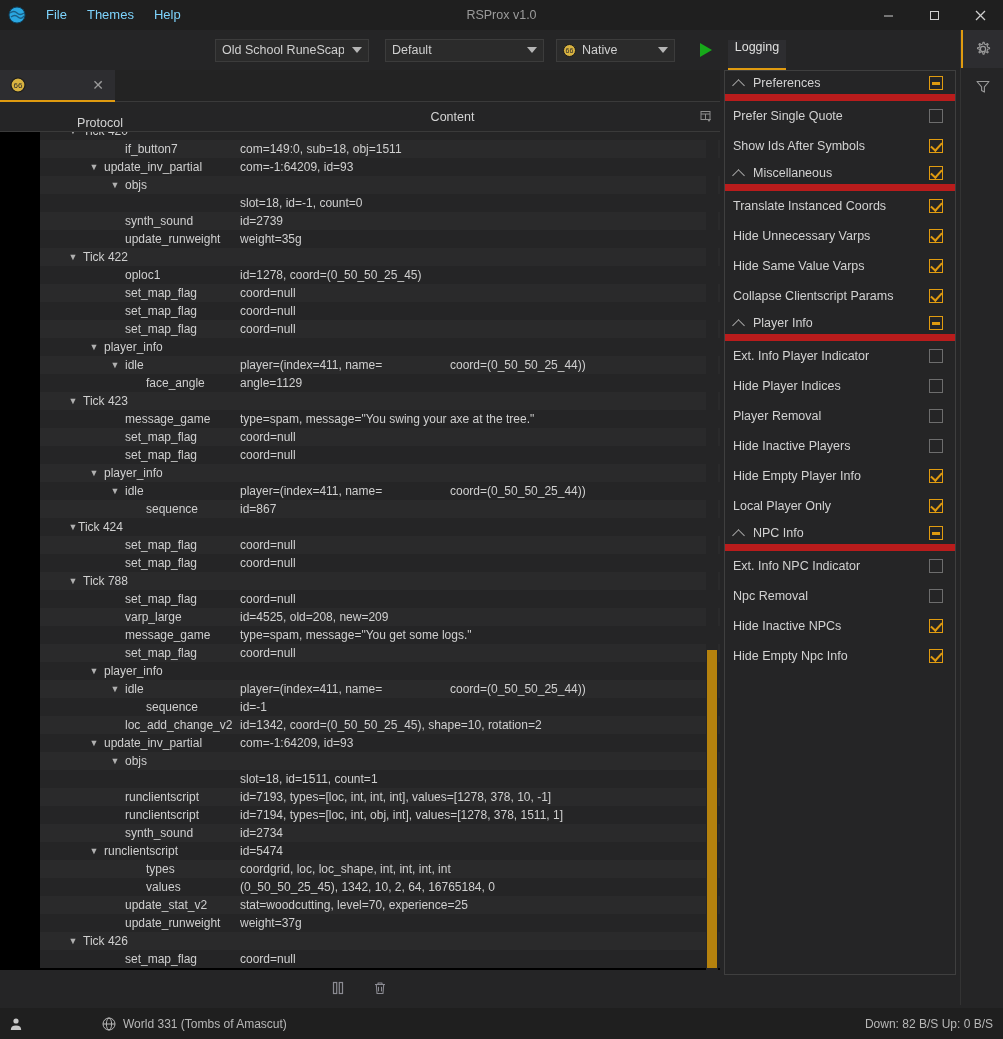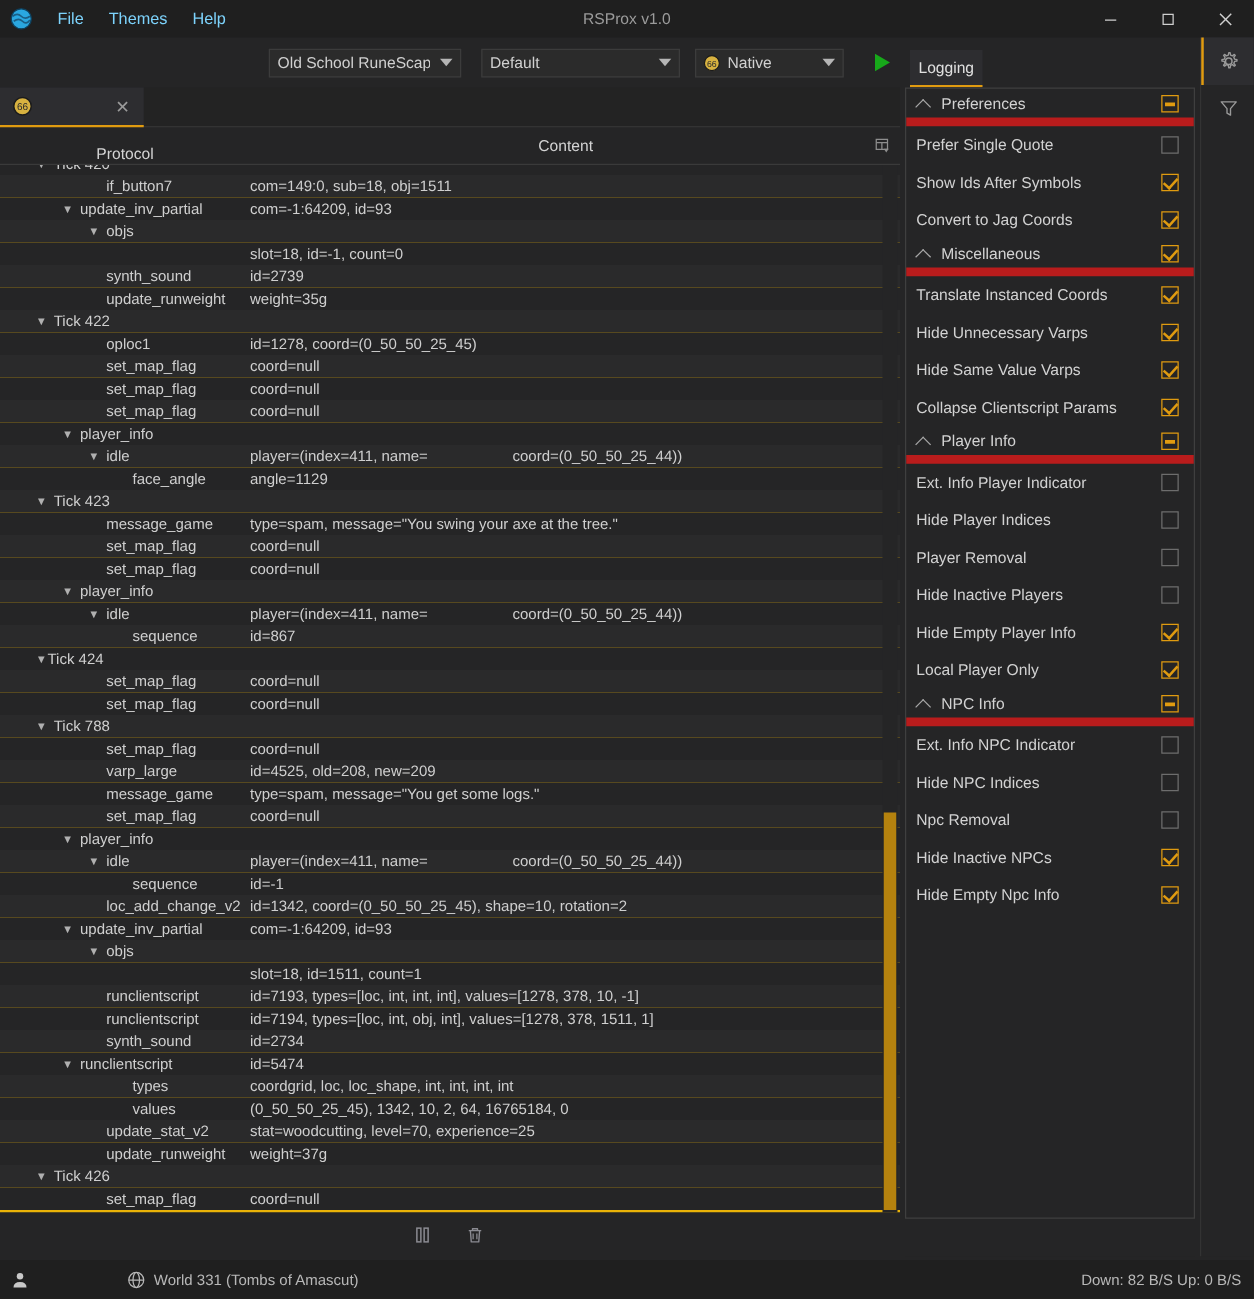--- a/index.html
+++ b/index.html
@@ -58,21 +58,21 @@
   }
   .play-tri {
     width:0;height:0;border-top:7px solid transparent;border-bottom:7px solid transparent;
     border-left:12px solid #17a81a;
   }
 
   
   .logging-tab {
     position:absolute; left:728px; top:40px; width:58px; height:30px;
     background:#2d2d30; color:#e0e0e0; font-size:12.5px;
-    display:flex; align-items:center; justify-content:center;
+    display:flex; align-items:flex-start; justify-content:center;
     border-bottom:2px solid #e09b10;
   }
 
   
   .tabstrip {
     position:absolute; left:0; top:70px; width:720px; height:32px;
     background:#232323; border-bottom:1px solid #3a3a3a;
   }
   .ltab {
     position:absolute; left:0; top:0; width:115px; height:32px;
@@ -93,21 +93,21 @@
   }
   .colhdr .c1 { width:200px; text-align:center;margin-top:12px; }
   .colhdr .c2 { width:505px; text-align:center; }
   .colhdr .gear-col {
     position:absolute; right:5px; top:7px; width:16px; height:16px;
   }
 
   
   .logarea {
     position:absolute; left:0; top:132px; width:720px; height:838px;
-    background:#eab308; overflow:hidden;
+    background:#000000; overflow:hidden;padding-left:40px;
   }
   .row {
     position:relative; height:18px; line-height:18px; font-size:12px;
     white-space:nowrap; color:#cfcfcf;
   }
   .row.alt { background:#2a2a2b; }
   .row.plain { background:#252526; }
   .row .arrow {
     position:absolute; top:0; width:12px; text-align:center;
     color:#b0b0b0; font-size:9px; line-height:18px;
@@ -518,25 +518,20 @@
         <div class="pref-row">
           <span class="plabel">Prefer Single Quote</span>
           <span class="spacer"></span>
           <span class="chk"></span>
         </div>
         <div class="pref-row">
           <span class="plabel">Show Ids After Symbols</span>
           <span class="spacer"></span>
           <span class="chk on"></span>
         </div>
-        <div class="pref-row">
-          <span class="plabel">Convert to Jag Coords</span>
-          <span class="spacer"></span>
-          <span class="chk on"></span>
-        </div>
         <div class="pref-row group">
           <span class="chev"></span>
           <span class="glabel">Miscellaneous</span>
           <span class="spacer"></span>
           <span class="chk on"></span>
         </div>
         <div class="pref-row">
           <span class="plabel">Translate Instanced Coords</span>
           <span class="spacer"></span>
           <span class="chk on"></span>
@@ -593,25 +588,20 @@
           <span class="chk on"></span>
         </div>
         <div class="pref-row group">
           <span class="chev"></span>
           <span class="glabel">NPC Info</span>
           <span class="spacer"></span>
           <span class="chk minus"></span>
         </div>
         <div class="pref-row">
           <span class="plabel">Ext. Info NPC Indicator</span>
-          <span class="spacer"></span>
-          <span class="chk"></span>
-        </div>
-        <div class="pref-row">
-          <span class="plabel">Hide NPC Indices</span>
           <span class="spacer"></span>
           <span class="chk"></span>
         </div>
         <div class="pref-row">
           <span class="plabel">Npc Removal</span>
           <span class="spacer"></span>
           <span class="chk"></span>
         </div>
         <div class="pref-row">
           <span class="plabel">Hide Inactive NPCs</span>

